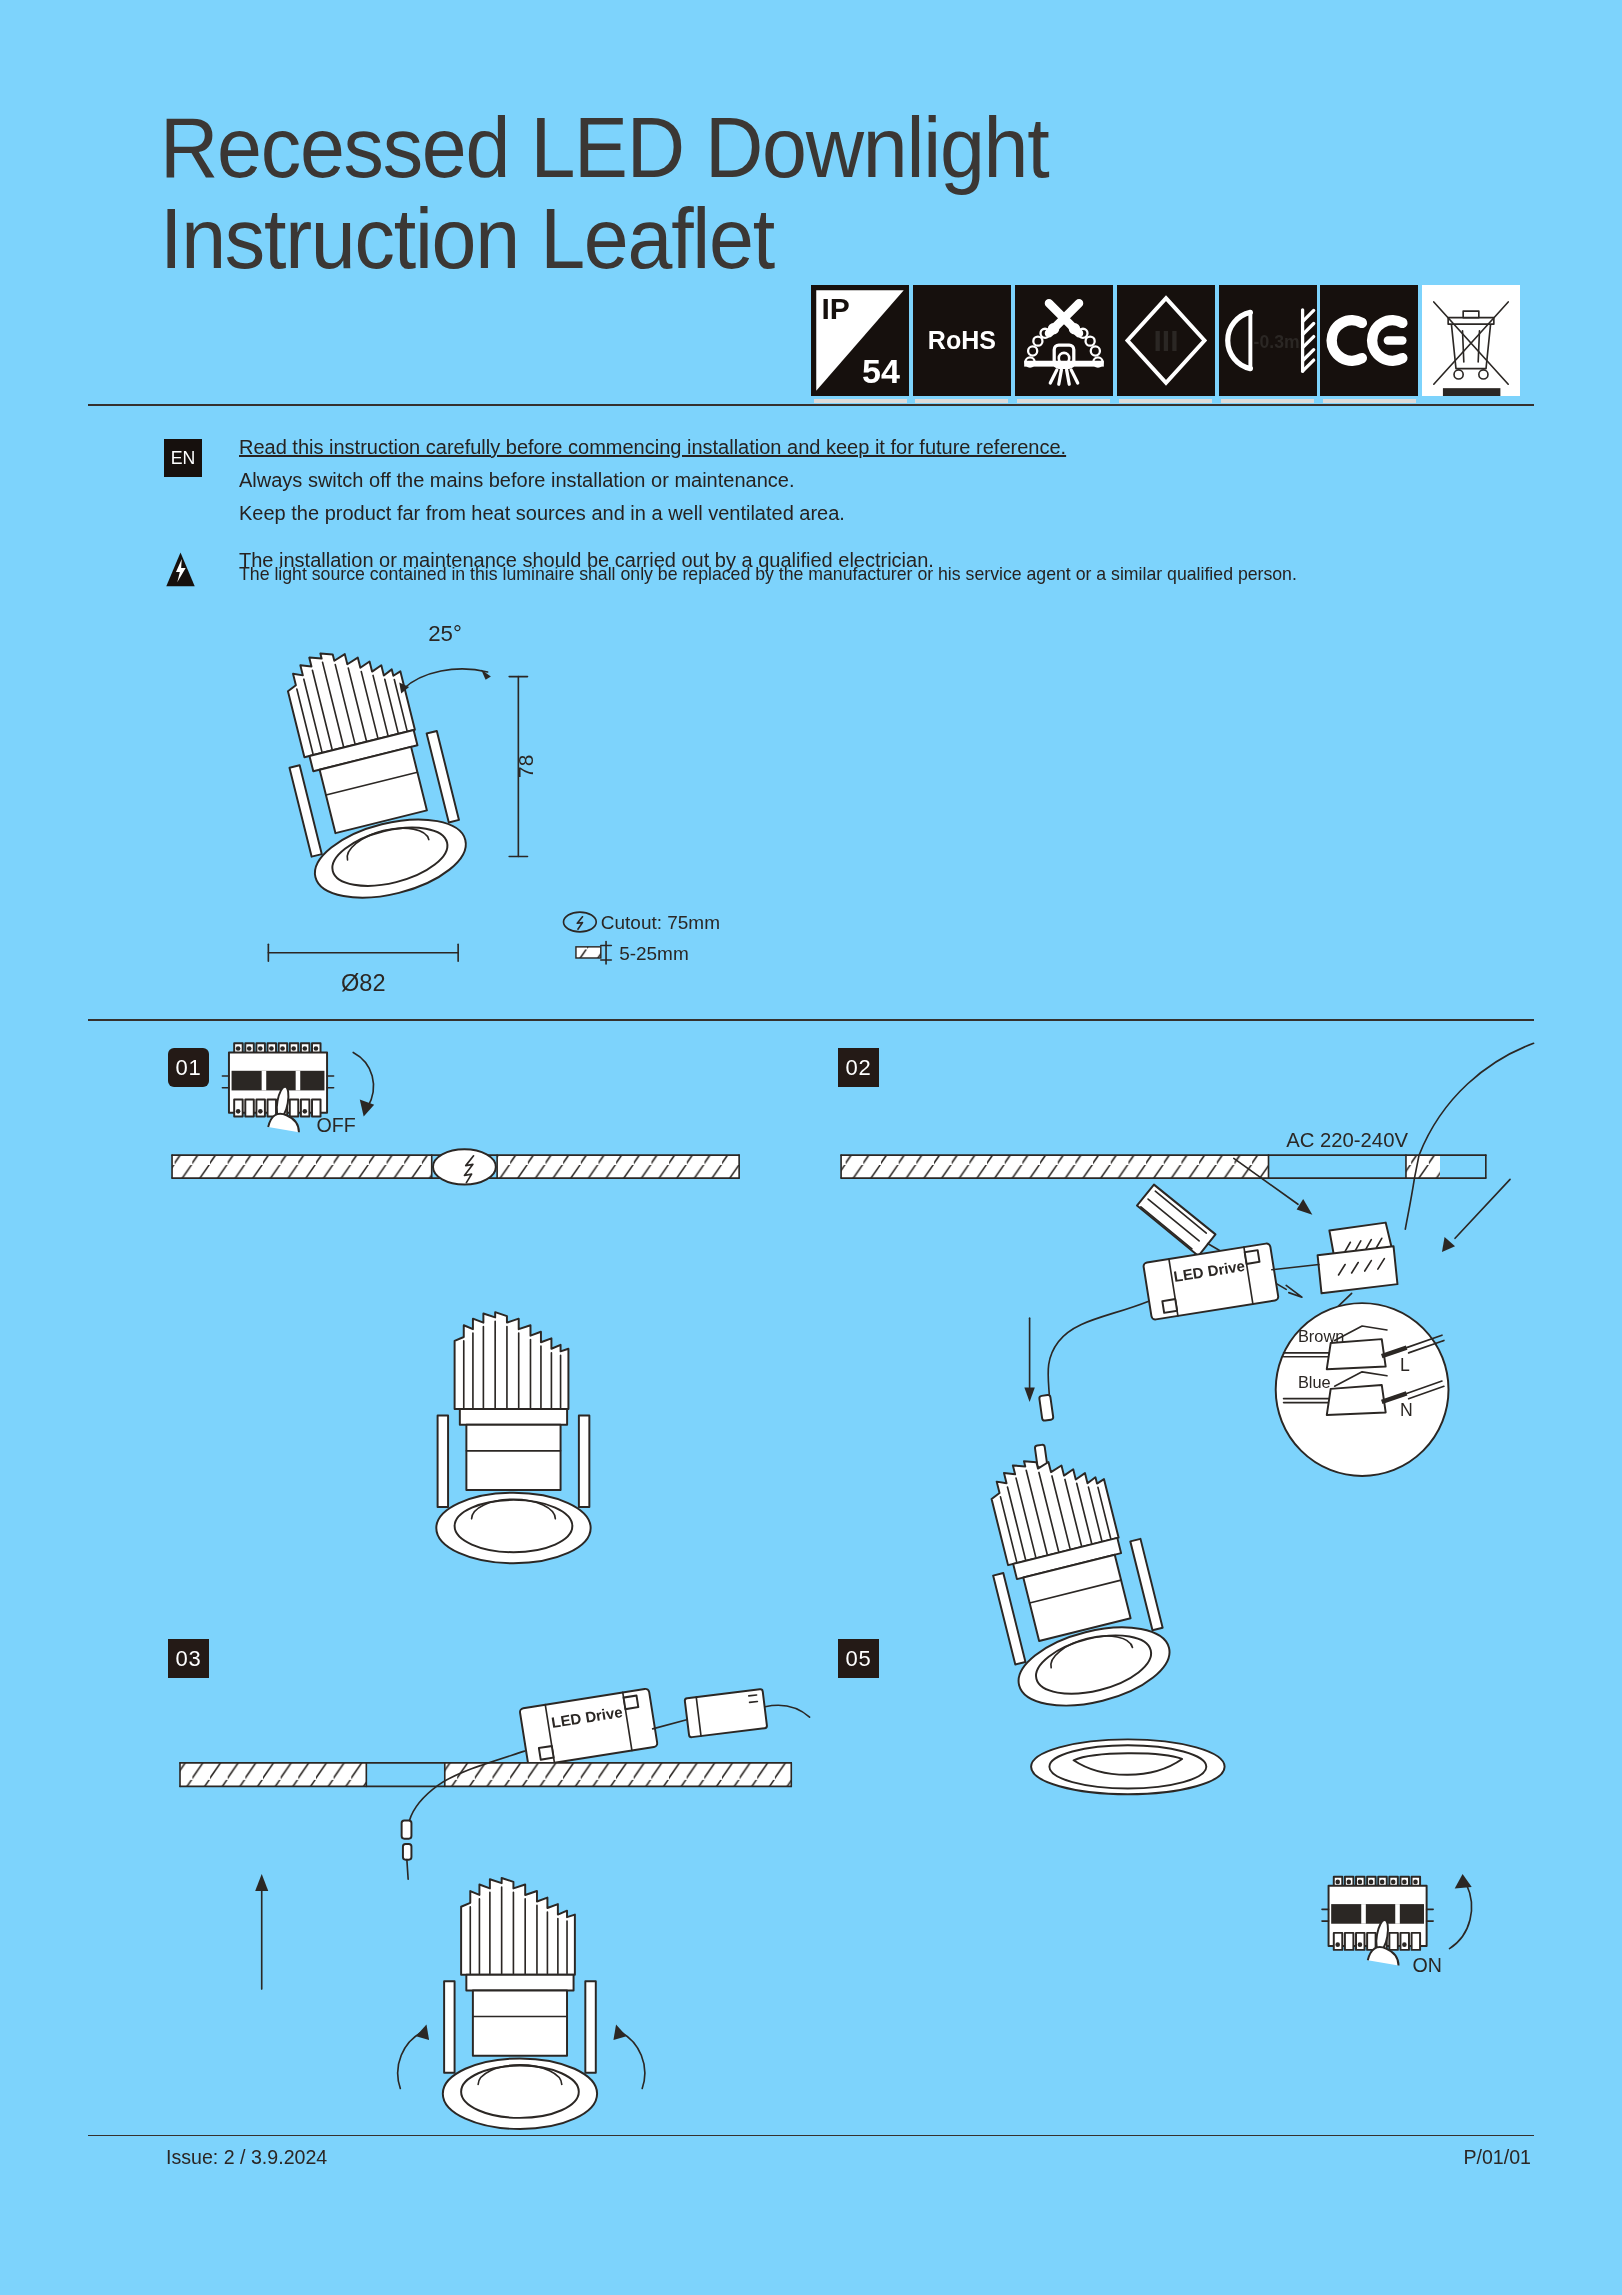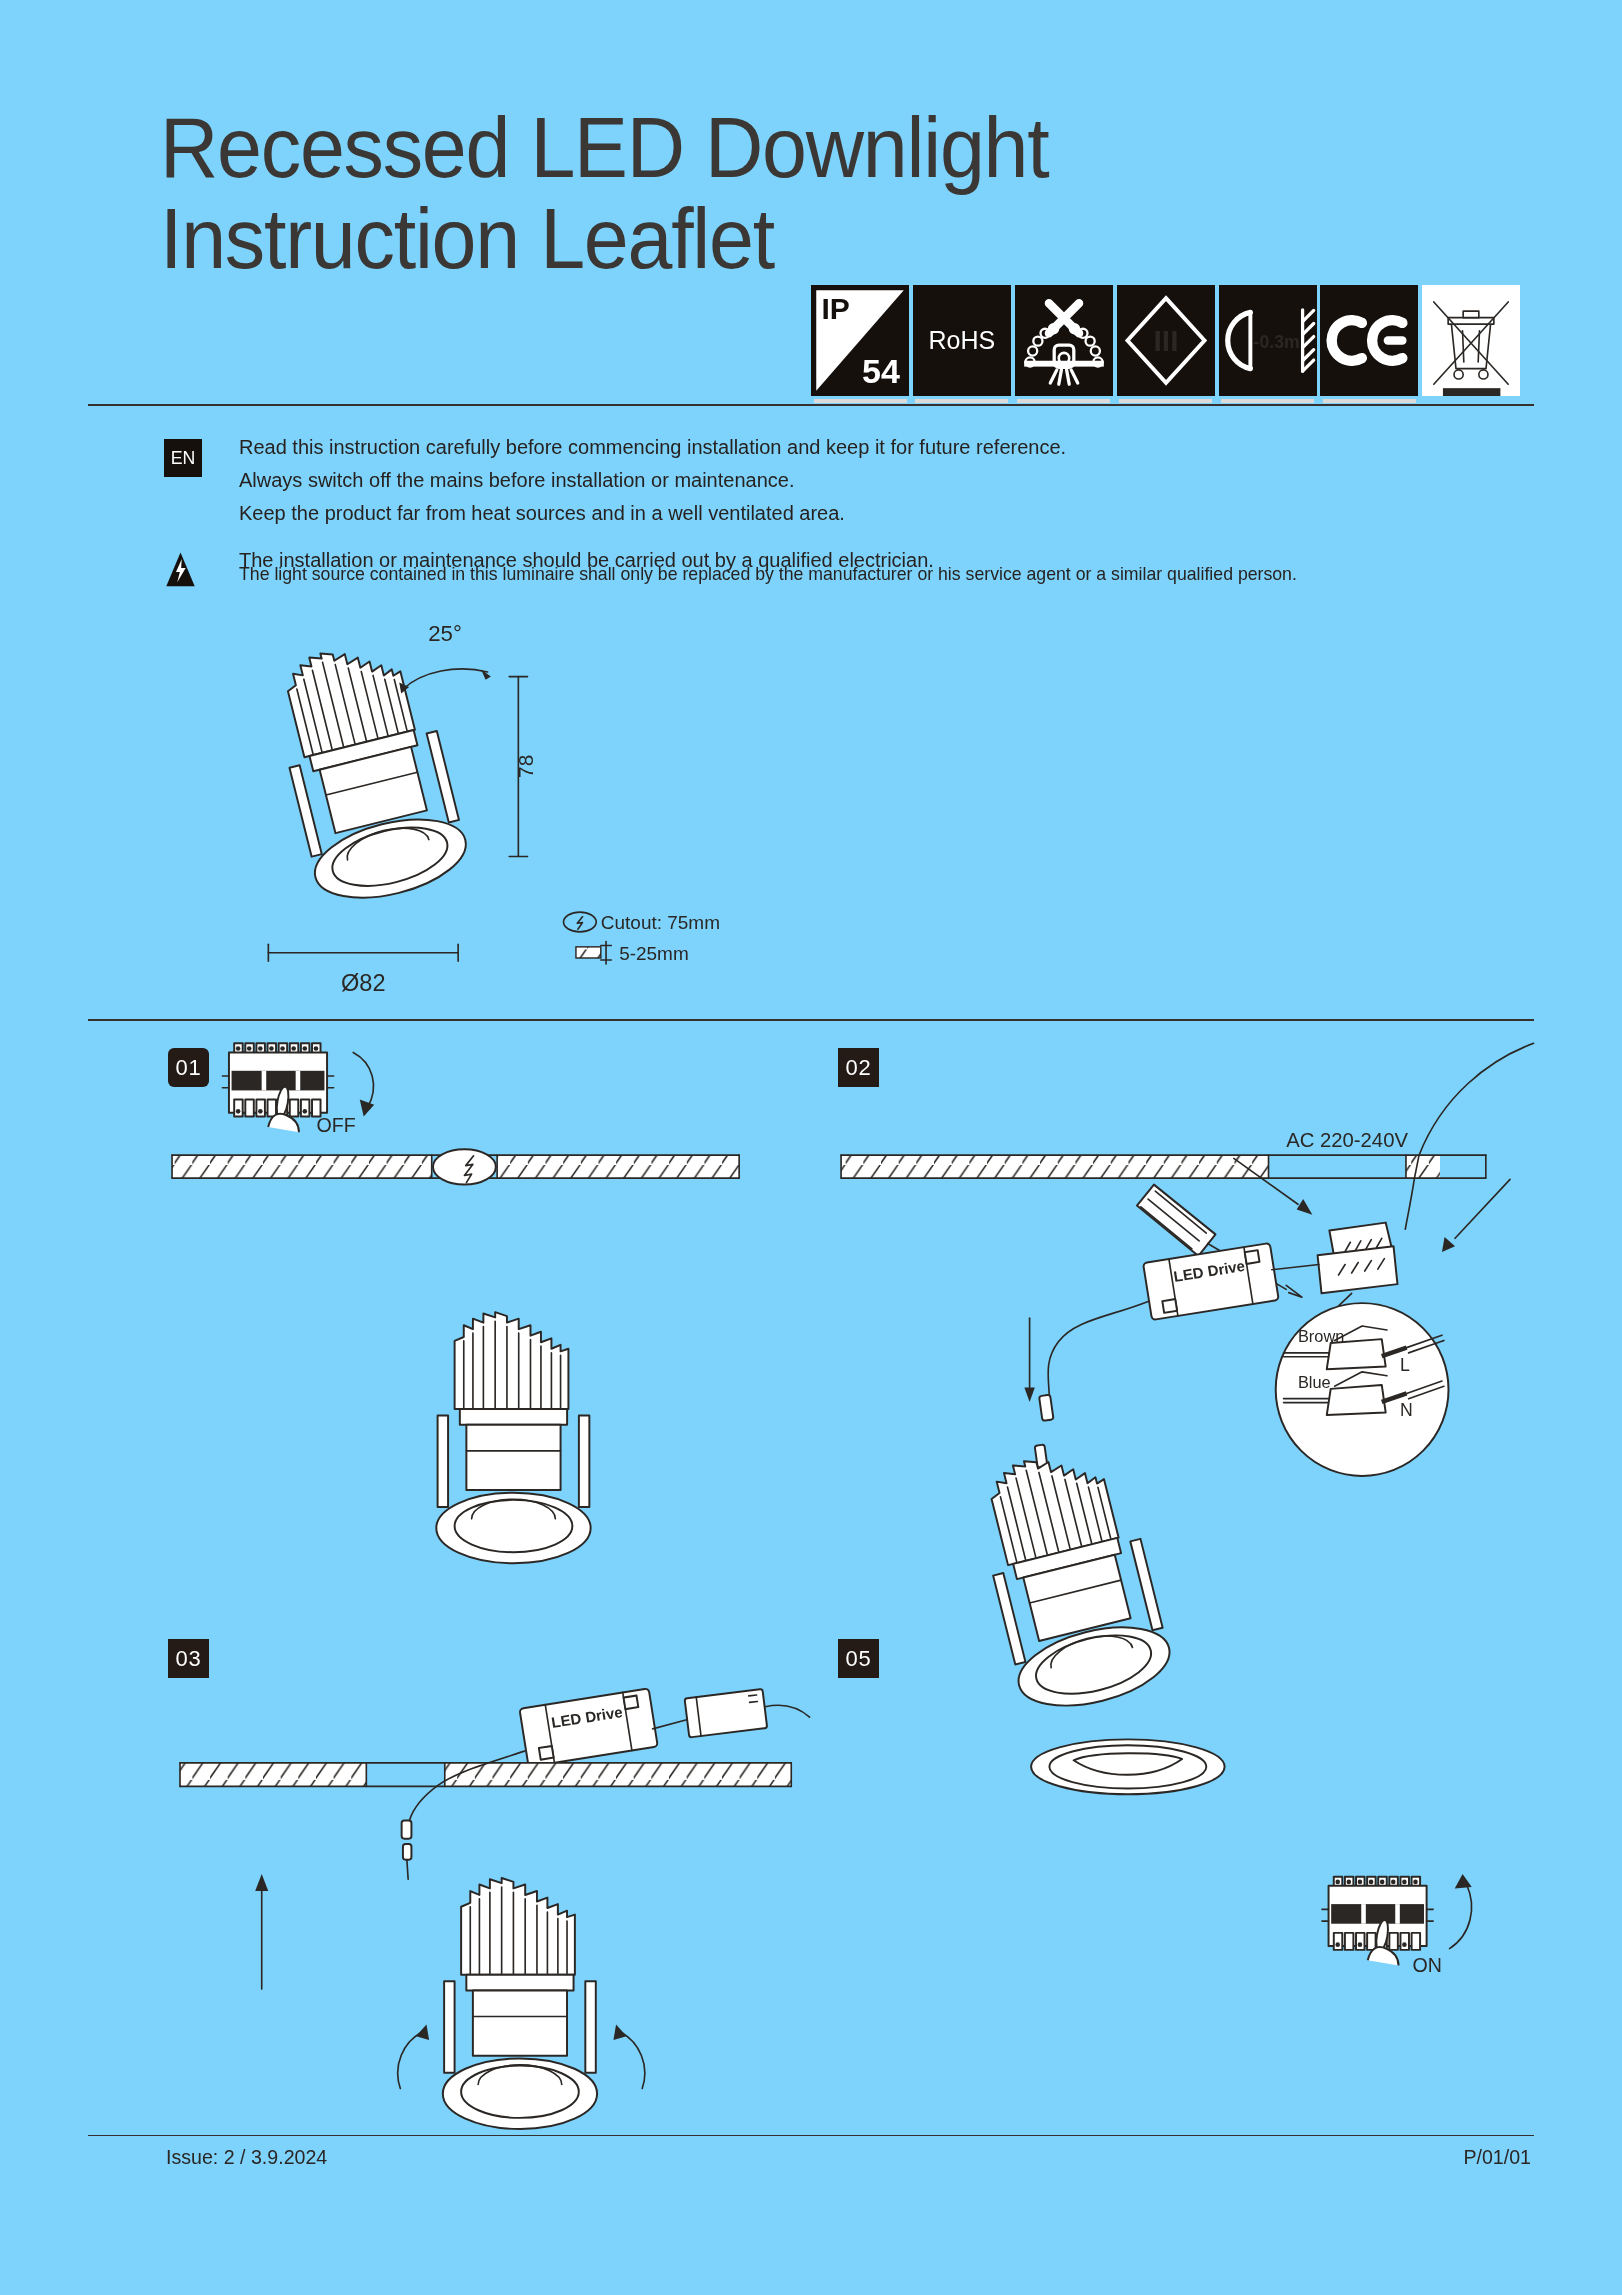--- a/index.html
+++ b/index.html
@@ -11,21 +11,21 @@
          letter-spacing:-1.3px;color:#3b3734;transform:scaleX(.95);transform-origin:left top;}
   
   .rule{left:88px;width:1446px;height:2px;background:#35302d;}
   
   #icons{left:811px;top:285px;display:flex;gap:3.9px;}
   .icobox{position:relative;width:98px;height:111px;background:#16100d;flex:0 0 auto;}
   .icobox .shadow{position:absolute;left:2.6px;bottom:-6.5px;width:93px;height:3.3px;background:#dddbda;}
   .ip-top{position:absolute;left:10.5px;top:6.5px;font-weight:700;font-size:30px;color:#16100d;}
   .ip-bot{position:absolute;right:9.2px;bottom:5.2px;font-weight:700;font-size:34px;color:#fff;}
   .rohs{position:absolute;inset:0;display:flex;align-items:center;justify-content:center;
-        color:#fff;font-weight:400;font-size:25px;}
+        color:#fff;font-weight:700;font-size:25px;}
   
   #enbadge{left:164px;top:433px;width:38px;height:38px;background:#16100d;color:#fff;
            display:flex;align-items:center;justify-content:center;font-size:17.7px;font-weight:500;margin-top:6px;}
   .instr{left:239px;font-size:20px;line-height:1;white-space:nowrap;}
   #warntxt{left:239px;top:564px;font-size:17.7px;white-space:nowrap;}
   
   .stepbadge{width:41px;height:39px;background:#241a16;color:#fff;display:flex;
              align-items:center;justify-content:center;font-size:22px;letter-spacing:0.7px;}
   
   #footline{top:2135px;height:1.3px;background:#35302d;}
@@ -201,21 +201,21 @@
         <rect x="32" y="158" width="88" height="12" class="fb"></rect>
       </svg>
     </div>
   </div>
 
   <div class="abs rule" style="top:404px;"></div>
 
   <div class="abs" id="enbadge">
     <span>EN</span>
   </div>
-  <div class="abs instr" style="top:437px;">Read this instruction carefully before commencing installation and keep it for future reference.</div>
+  <div class="abs instr" style="top:437px;text-decoration:underline;">Read this instruction carefully before commencing installation and keep it for future reference.</div>
   <div class="abs instr" style="top:470px;">Always switch off the mains before installation or maintenance.</div>
   <div class="abs instr" style="top:503px;">Keep the product far from heat sources and in a well ventilated area.</div>
   <div class="abs instr" style="top:550px;text-align:center;">The installation or maintenance should be carried out by a qualified electrician.</div>
 
   <svg style="left:165px;top:551px;" width="31" height="38" viewBox="0 0 48 58">
     <polygon points="24,2 46,54 2,54" fill="#16100d"></polygon>
     <polygon points="26,12 17,32 23,32 19,48 32,26 25,26" fill="#ffffff"></polygon>
   </svg>
   <div class="abs" id="warntxt">The light source contained in this luminaire shall only be replaced by the manufacturer or his service agent or a similar qualified person.</div>
 

